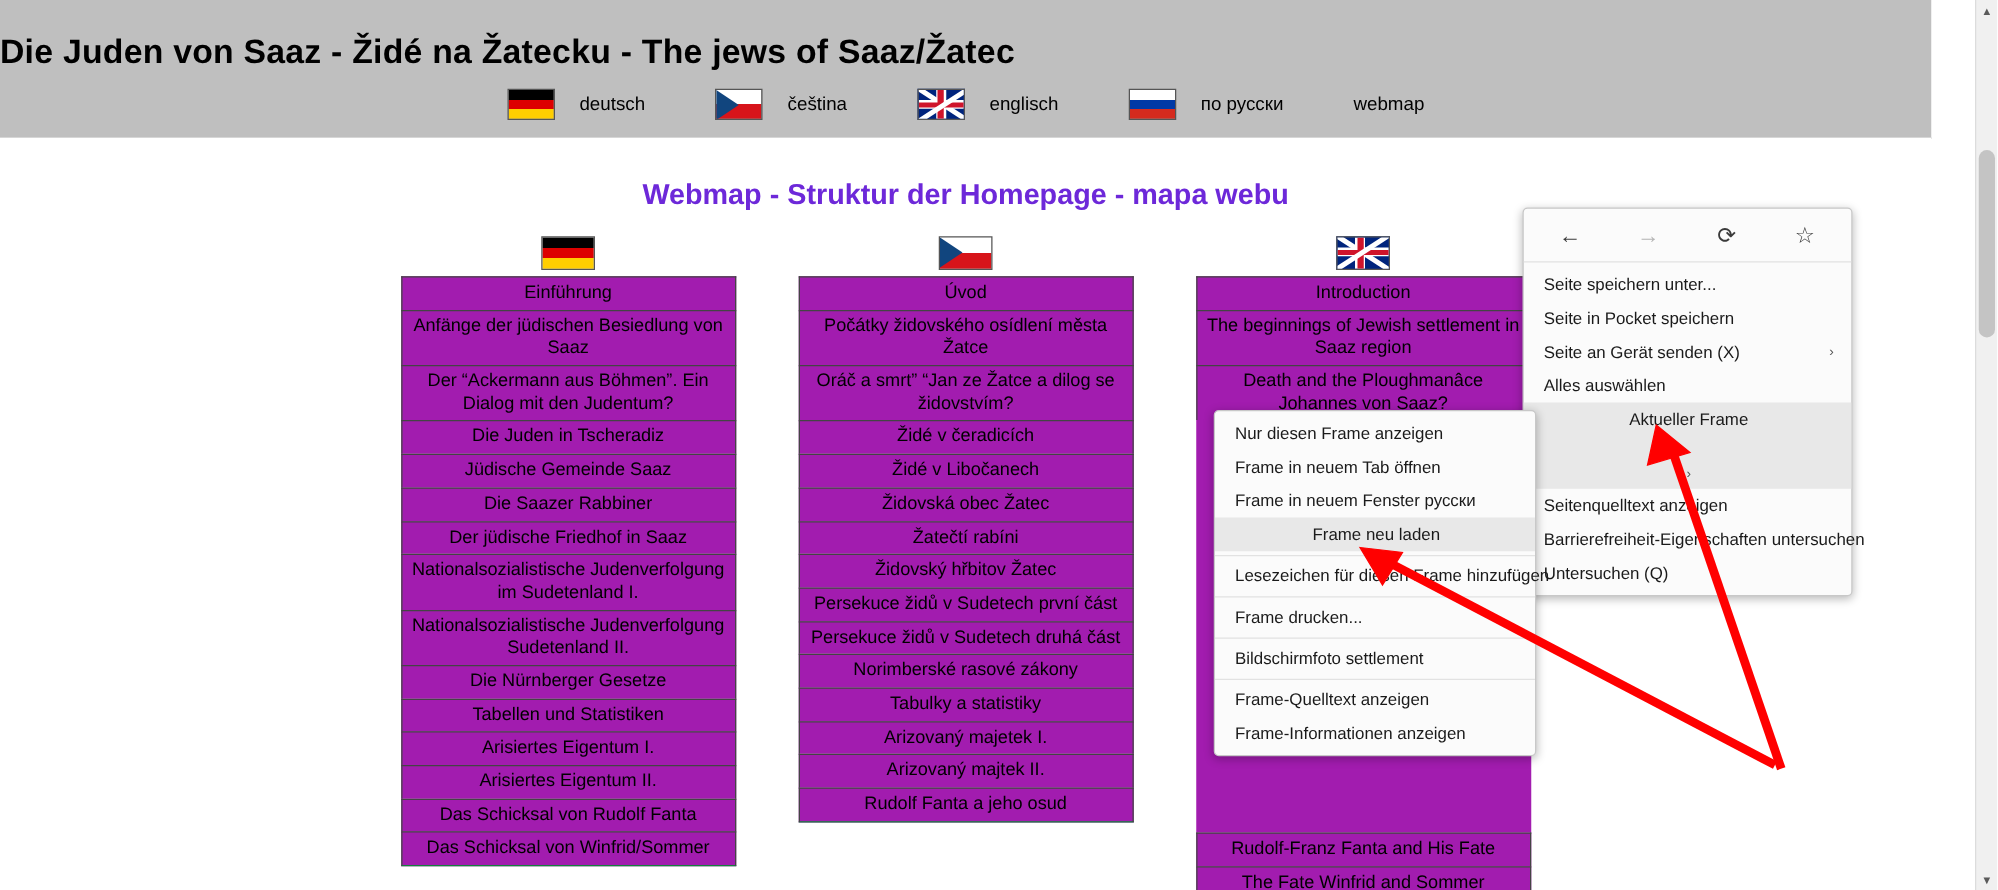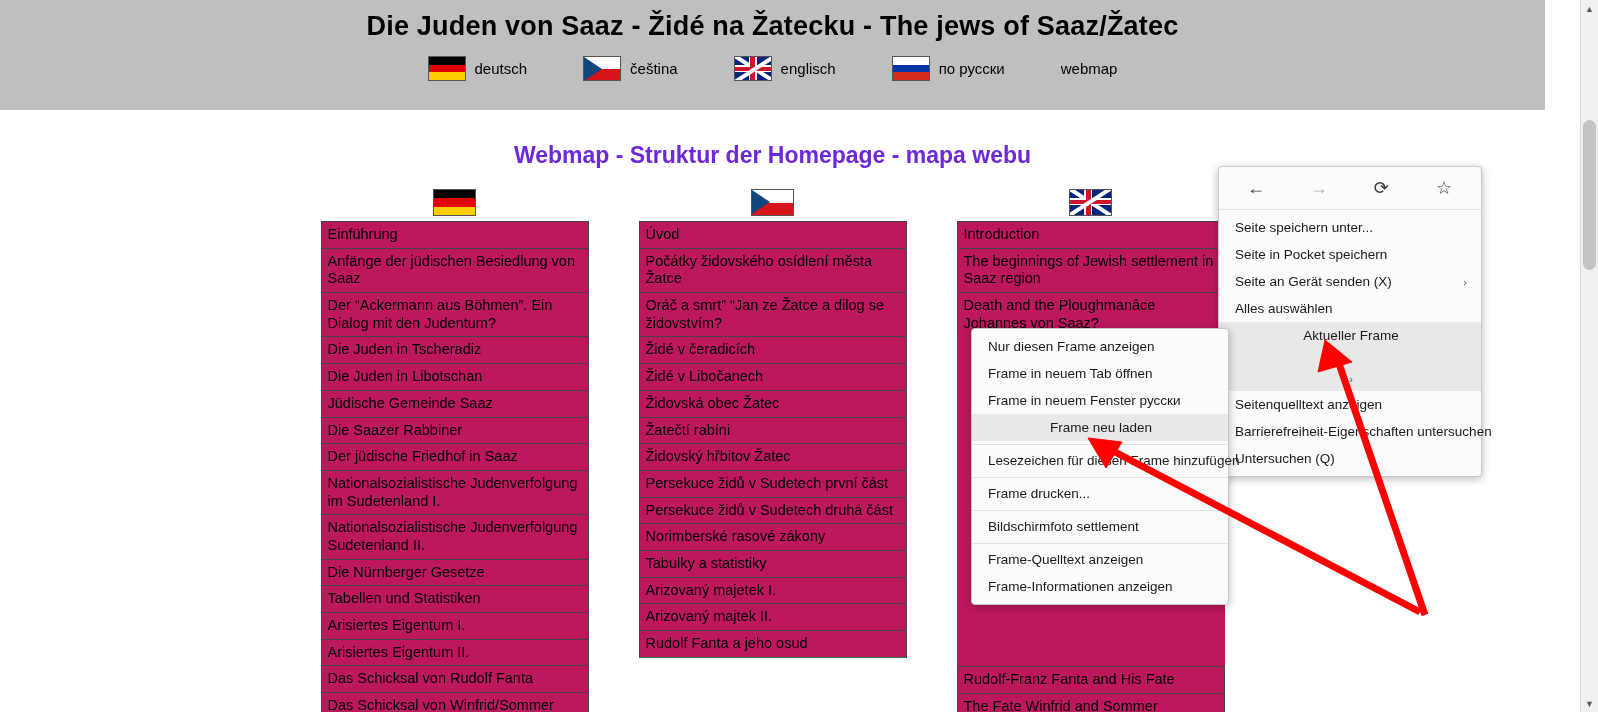--- a/index.html
+++ b/index.html
@@ -19,38 +19,38 @@
   
   .banner {
     position: absolute;
     left: 0; top: 0;
     width: 1545px;
     height: 110px;
     background: #bfbfbf;
     border-bottom: 1px solid #9a9a9a;
   }
   .banner-title {
-    text-align: center;
+    text-align: left;
     font-size: 27px;
     font-weight: bold;
     color: #000;
-    padding-top: 11px;
+    padding-top: 26px;
     letter-spacing: 0.2px;
   }
   .lang-row {
     display: flex;
     justify-content: center;
     align-items: center;
     gap: 56px;
     margin-top: 14px;
   }
   .lang-item {
     display: flex;
     align-items: center;
-    gap: 9px;
+    gap: 20px;
     font-size: 15px;
     color: #000;
   }
   .lang-item .lbl { white-space: nowrap; }
 
   
   .flag {
     width: 38px;
     height: 25px;
     display: inline-block;
@@ -117,26 +117,26 @@
   .cols {
     display: flex;
     justify-content: center;
     gap: 50px;
     margin-top: 20px;
   }
   .col { width: 268px; }
   .cell {
     border: 1px solid #444;
     border-bottom: none;
-    text-align: left;
+    text-align: center;
     font-size: 14.5px;
     line-height: 1.22;
     padding: 4px 6px;
     color: #000;
-    background: #be185d;
+    background: #a21caf;
     min-height: 19px;
     box-sizing: border-box;
   }
   .col .cell:last-child { border-bottom: 1px solid #15803d; }
 
   
   .scrollbar {
     position: absolute;
     right: 0; top: 0;
     width: 17px;
@@ -259,21 +259,20 @@
     <div class="webmap-title">Webmap  - Struktur der Homepage - mapa webu</div>
 
     <div class="cols">
 
       <div class="col">
         <span class="flag de flag-big"></span>
         <div class="cell">Einführung</div>
         <div class="cell">Anfänge der jüdischen Besiedlung von Saaz</div>
         <div class="cell">Der “Ackermann aus Böhmen”. Ein Dialog mit den Judentum?</div>
         <div class="cell">Die Juden in Tscheradiz</div>
-        <div class="cell">Die Juden in Libotschan</div>
         <div class="cell">Jüdische Gemeinde Saaz</div>
         <div class="cell">Die Saazer Rabbiner</div>
         <div class="cell">Der jüdische Friedhof in Saaz</div>
         <div class="cell">Nationalsozialistische Judenverfolgung im Sudetenland  I.</div>
         <div class="cell">Nationalsozialistische Judenverfolgung Sudetenland II.</div>
         <div class="cell">Die Nürnberger Gesetze</div>
         <div class="cell">Tabellen und Statistiken</div>
         <div class="cell">Arisiertes Eigentum I.</div>
         <div class="cell">Arisiertes Eigentum II.</div>
         <div class="cell">Das Schicksal von Rudolf Fanta</div>

